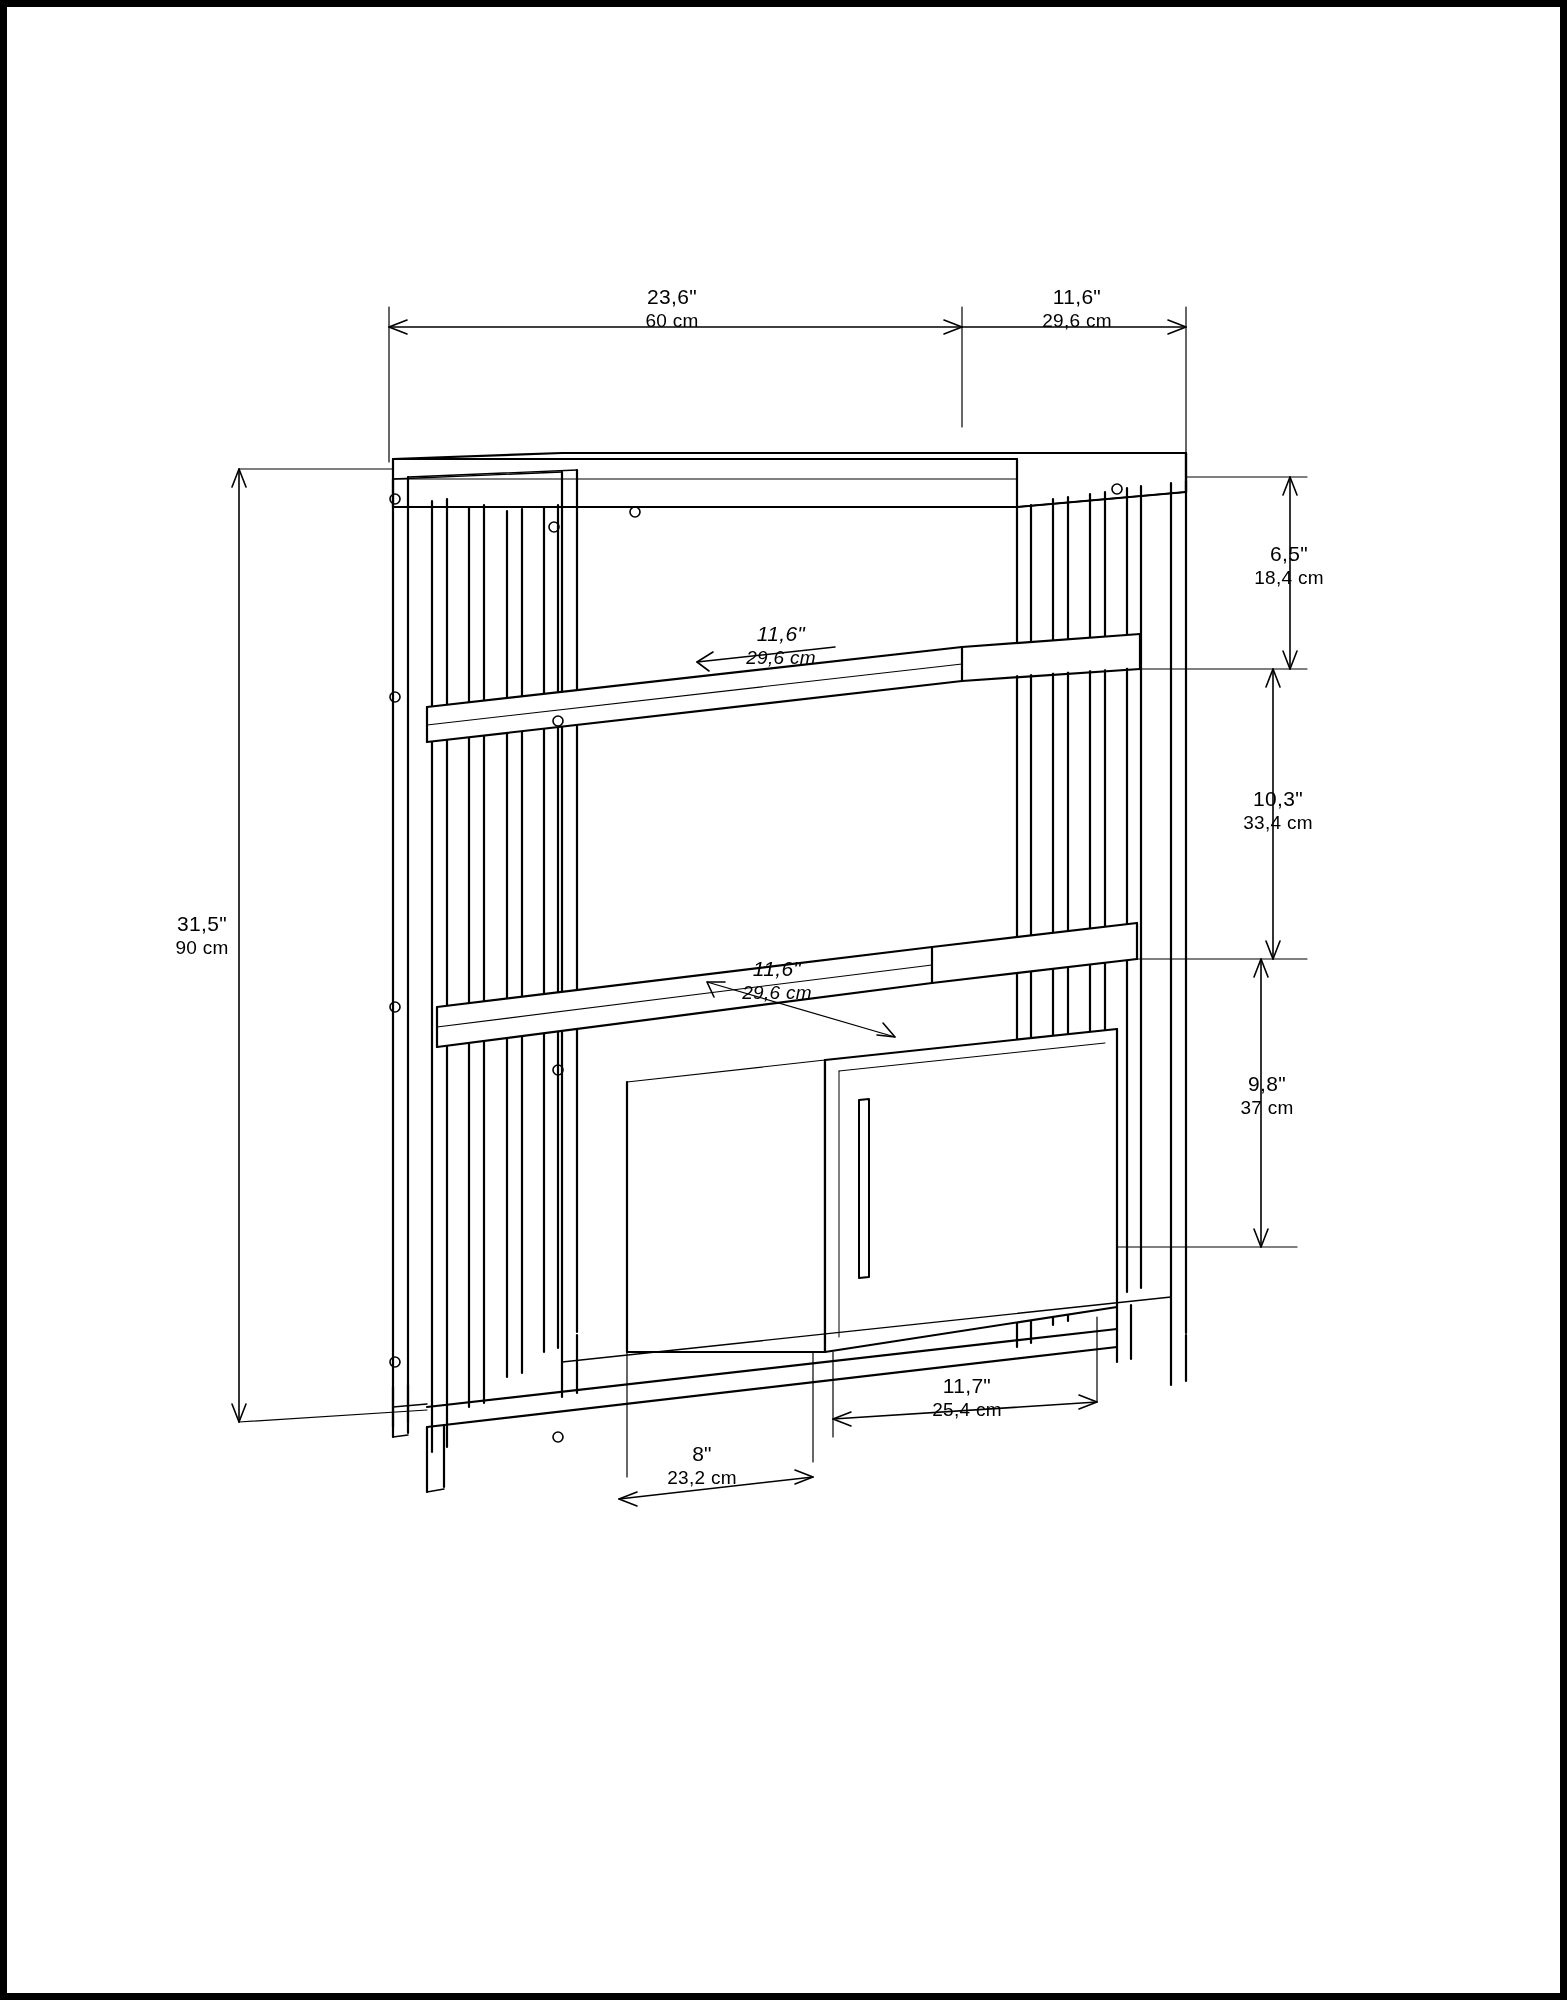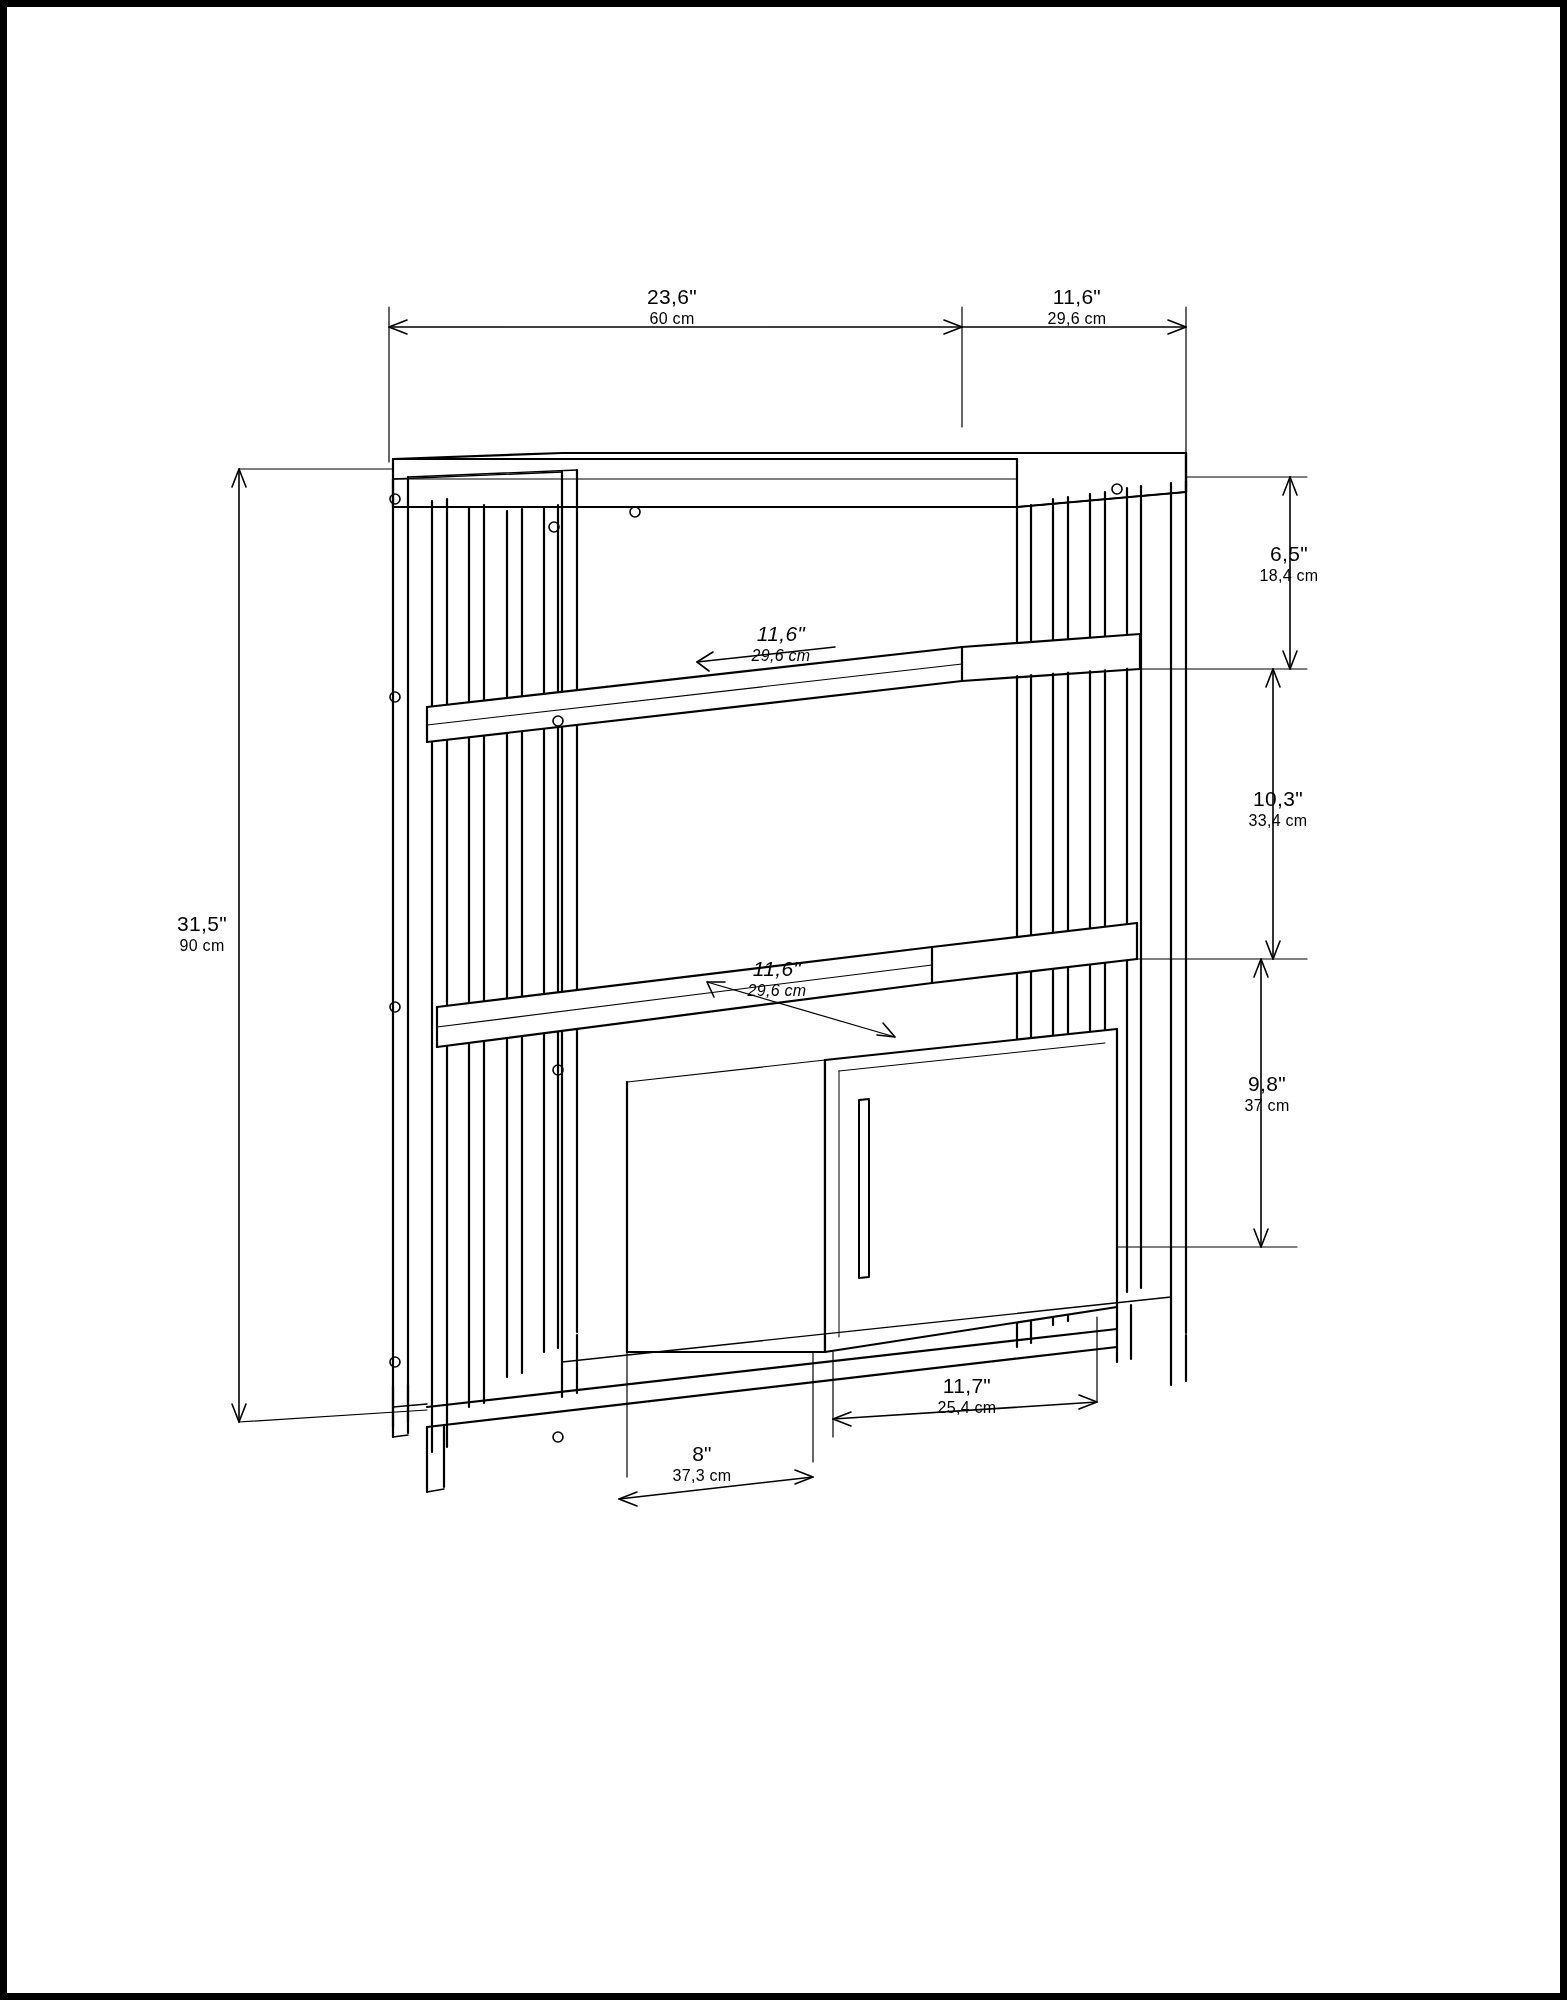--- a/index.html
+++ b/index.html
@@ -30,21 +30,21 @@
   }
   .dim-label {
     position: absolute;
     text-align: center;
     color: #000000;
     line-height: 1.18;
     white-space: nowrap;
     font-family: "Liberation Sans", sans-serif;
   }
   .dim-label .l1 { display: block; font-size: 21px; letter-spacing: 0.3px; }
-  .dim-label .l2 { display: block; font-size: 16px; letter-spacing: 0.3px; }
+  .dim-label .l2 { display: block; font-size: 19px; letter-spacing: 0.3px; }
   .italic { font-style: italic; }
 </style>
 </head>
 <body>
 
 <div id="sheet">
 
   <svg id="drawing" viewBox="0 0 1567 2000">
     <g fill="none" stroke="#000000" stroke-width="2.2" stroke-linejoin="round" stroke-linecap="round">
 
@@ -279,16 +279,16 @@
     <span class="l2">90 cm</span>
   </div>
 
   <div class="dim-label" style="left:885px; top:1367px; width:150px;">
     <span class="l1">11,7"</span>
     <span class="l2">25,4 cm</span>
   </div>
 
   <div class="dim-label" style="left:620px; top:1435px; width:150px;">
     <span class="l1">8"</span>
-    <span class="l2">37,3 cm</span>
+    <span class="l2">23,2 cm</span>
   </div>
 
 </div>
 
 </body></html>

